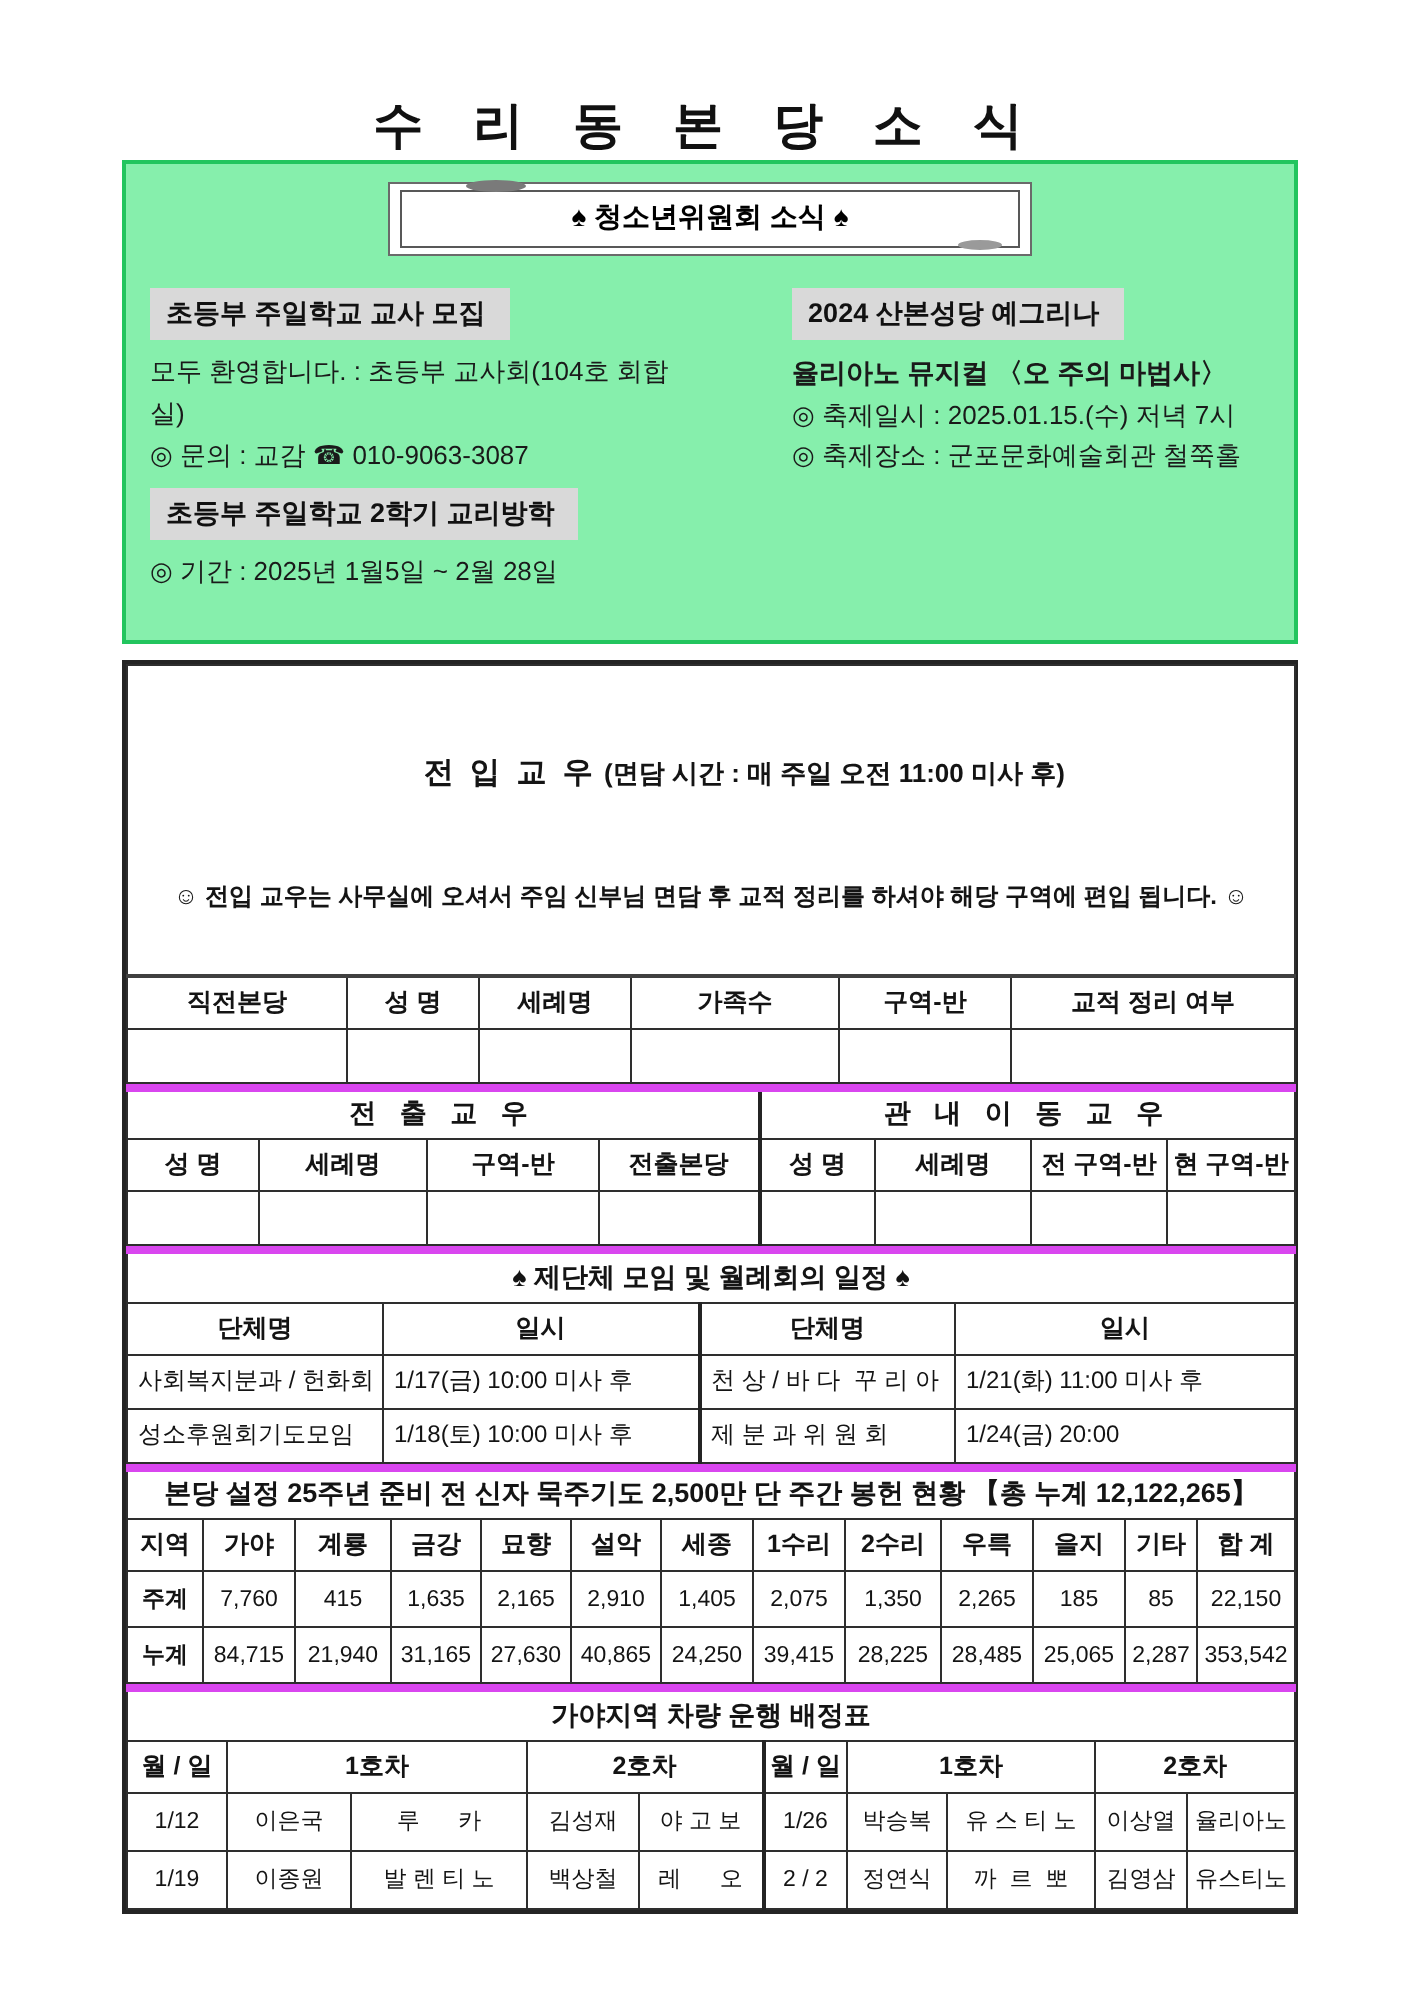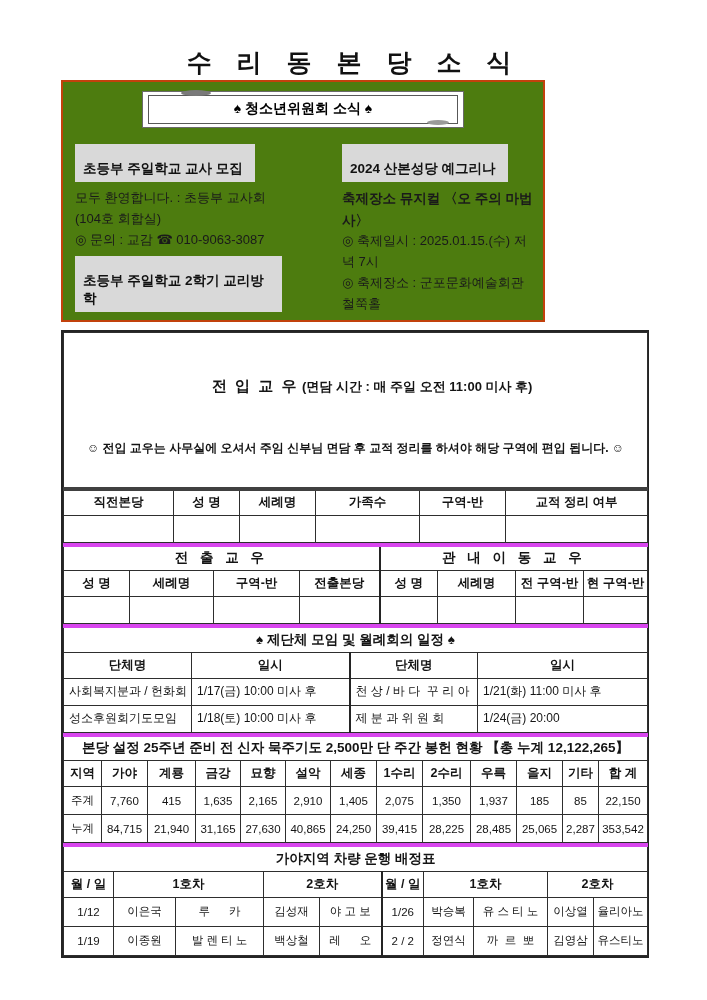--- a/index.html
+++ b/index.html
@@ -10,22 +10,22 @@
     font-family: "Liberation Sans", "DejaVu Sans", sans-serif;
     color: #141414;
   }
   .page-title {
     position: absolute; top: 46px; left: 0; width: 707px;
     text-align: center; font-size: 25px; font-weight: bold;
     letter-spacing: 9px; color: #111;
   }
   
   .box1 {
-    position: absolute; left: 61px; top: 80px; width: 484px; height: 242px;
-    border: 2px solid #c2410c; background: #4d7c0f;
+    position: absolute; left: 61px; top: 80px; width: 588px; height: 242px;
+    border: 2px solid #22c55e; background: #86efac;
   }
   .banner {
     width: 322px; margin: 9px auto 4px auto;
     border: 1px solid #6a6a6a; padding: 3px 5px; position: relative;
     background: #fff;
   }
   .banner-inner {
     border: 1px solid #585858; padding: 4px 0 5px 0;
     text-align: center; font-weight: bold; font-size: 14px; color: #000;
   }
@@ -35,40 +35,40 @@
   }
   .banner-smudge-b {
     position: absolute; bottom: 2px; right: 14px; width: 22px; height: 5px;
     background: #9a9a9a; border-radius: 50%;
   }
   .columns { display: flex; padding: 6px 10px 0 12px; gap: 16px; }
   .col-left { width: 52%; }
   .col-right { width: 48%; margin-left: 44px; }
   .sec-head {
     display: inline-block; background: #d9d9d9; color: #111;
-    font-weight: bold; font-size: 13.5px; padding: 16px 12px 4px 8px;
+    font-weight: bold; font-size: 13.5px; padding: 4px 12px 4px 8px;
     margin: 6px 0 6px 0;
   }
   .sec-line { font-size: 13px; line-height: 1.6; color: #1a1a1a; white-space: pre-wrap; }
   .sec-line.bold { font-weight: bold; font-size: 13.5px; }
   
   .box2 {
     position: absolute; left: 61px; top: 330px; width: 588px;
     border: 2px solid #242424; background: #fff;
   }
   table { border-collapse: collapse; width: 100%; table-layout: fixed; }
   table + table { border-top: 4px solid #d946ef; }
   td, th {
     border: 1px solid #2e2e2e; text-align: center; vertical-align: middle;
     font-size: 12px; padding: 2px 1px; white-space: pre-wrap; overflow: hidden;
     font-weight: normal; color: #141414;
   }
-  .ttl { font-weight: normal; }
+  .ttl { font-weight: bold; }
   .thick-left { border-left: 2px solid #242424; }
-  .tin-title-cell { height: 44px; border-bottom: 4px solid #404040; }
+  .tin-title-cell { height: 44px; border-bottom: 2px solid #404040; }
   .tin-main { font-size: 15px; font-weight: bold; letter-spacing: 2px; }
   .tin-paren { font-size: 13px; font-weight: bold; letter-spacing: 0; }
   .tin-notice { font-size: 12px; font-weight: bold; margin-top: 2px; }
   .hrow td, .hrow th { height: 26px; font-weight: bold; font-size: 12.5px; }
   .drow td { height: 27px; }
   .group-row th { height: 26px; font-weight: bold; font-size: 13.5px; letter-spacing: 4px; }
   .title-row th { height: 26px; font-weight: bold; font-size: 13.5px; letter-spacing: 0; }
   .meet td { font-size: 12px; text-align: left; padding-left: 5px; }
   .rosary td { font-size: 11.5px; }
   .rosary .drow td { height: 28px; }
@@ -85,24 +85,25 @@
     <div class="banner-smudge-a"></div>
     <div class="banner-smudge-b"></div>
     <div class="banner-inner">♠ 청소년위원회 소식 ♠</div>
   </div>
   <div class="columns">
     <div class="col-left">
       <div class="sec-head">초등부 주일학교 교사 모집</div>
       <div class="sec-line">모두 환영합니다. : 초등부 교사회(104호 회합실)</div>
       <div class="sec-line">◎ 문의 : 교감 ☎ 010-9063-3087</div>
       <div class="sec-head">초등부 주일학교 2학기 교리방학</div>
+      <div class="sec-line">◎ 기간 : 2025년 1월5일 ~ 2월 28일</div>
     </div>
     <div class="col-right">
       <div class="sec-head">2024 산본성당 예그리나</div>
-      <div class="sec-line bold">축제장소 뮤지컬 〈오 주의 마법사〉</div>
+      <div class="sec-line bold">율리아노 뮤지컬 〈오 주의 마법사〉</div>
       <div class="sec-line">◎ 축제일시 : 2025.01.15.(수) 저녁 7시</div>
       <div class="sec-line">◎ 축제장소 : 군포문화예술회관 철쭉홀</div>
     </div>
   </div>
 </div>
 
 <div class="box2">
 
   <table>
     <colgroup>
@@ -250,21 +251,21 @@
     <tr class="drow">
       <td class="ttl">주계</td>
       <td>7,760</td>
       <td>415</td>
       <td>1,635</td>
       <td>2,165</td>
       <td>2,910</td>
       <td>1,405</td>
       <td>2,075</td>
       <td>1,350</td>
-      <td>1,937</td>
+      <td>2,265</td>
       <td>185</td>
       <td>85</td>
       <td>22,150</td>
     </tr>
     <tr class="drow">
       <td class="ttl">누계</td>
       <td>84,715</td>
       <td>21,940</td>
       <td>31,165</td>
       <td>27,630</td>

